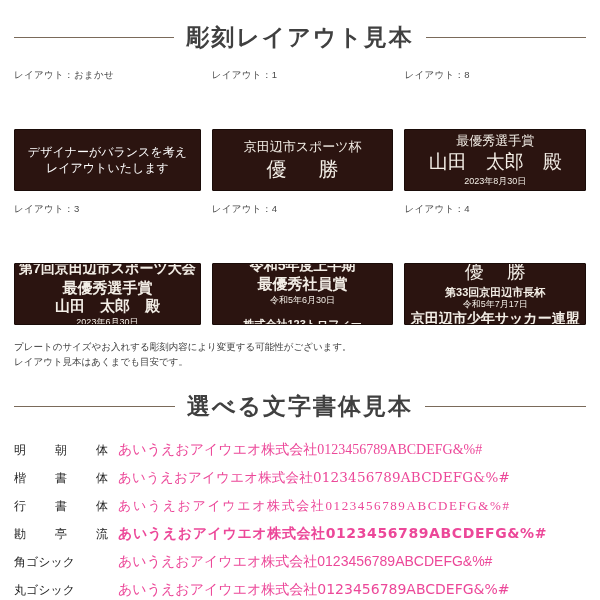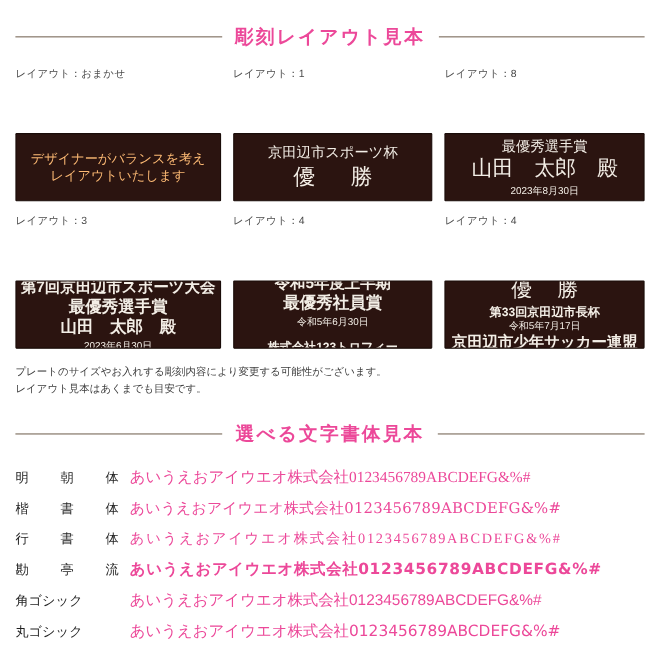--- a/index.html
+++ b/index.html
@@ -29,23 +29,23 @@
     gap: 12px;
     margin-top: 22px;
   }
   .section-head .rule {
     flex: 1 1 auto;
     height: 1px;
     background: #7a6a5a;
   }
   .section-head .title {
     flex: 0 0 auto;
-    font-size: 17px;
+    font-size: 23px;
     letter-spacing: 2px;
-    color: #ec4899;
+    color: #404040;
     font-weight: bold;
     white-space: nowrap;
   }
 
   
   .grid {
     margin-top: 16px;
     display: grid;
     grid-template-columns: repeat(3, 1fr);
     column-gap: 11px;
@@ -74,21 +74,21 @@
     padding: 3px 4px;
     box-sizing: border-box;
     color: #f2ece4;
     text-align: center;
     overflow: hidden;
   }
   .plate .ln {
     line-height: 1.2;
     white-space: nowrap;
   }
-  .t-gold { color: #fdba74; }
+  .t-gold { color: #ffffff; }
   .t-white { color: #f3eee6; }
   .sz-9 { font-size: 9px; }
   .sz-10 { font-size: 14px; font-weight: bold; }
   .sz-11 { font-size: 11px; margin-top: 12px; }
   .sz-12 { font-size: 12px; }
   .sz-13 { font-size: 13px; }
   .sz-15 { font-size: 15px; }
   .sz-19 { font-size: 19px; }
   .sz-20 { font-size: 20px; }
   .bold { font-weight: bold; }

